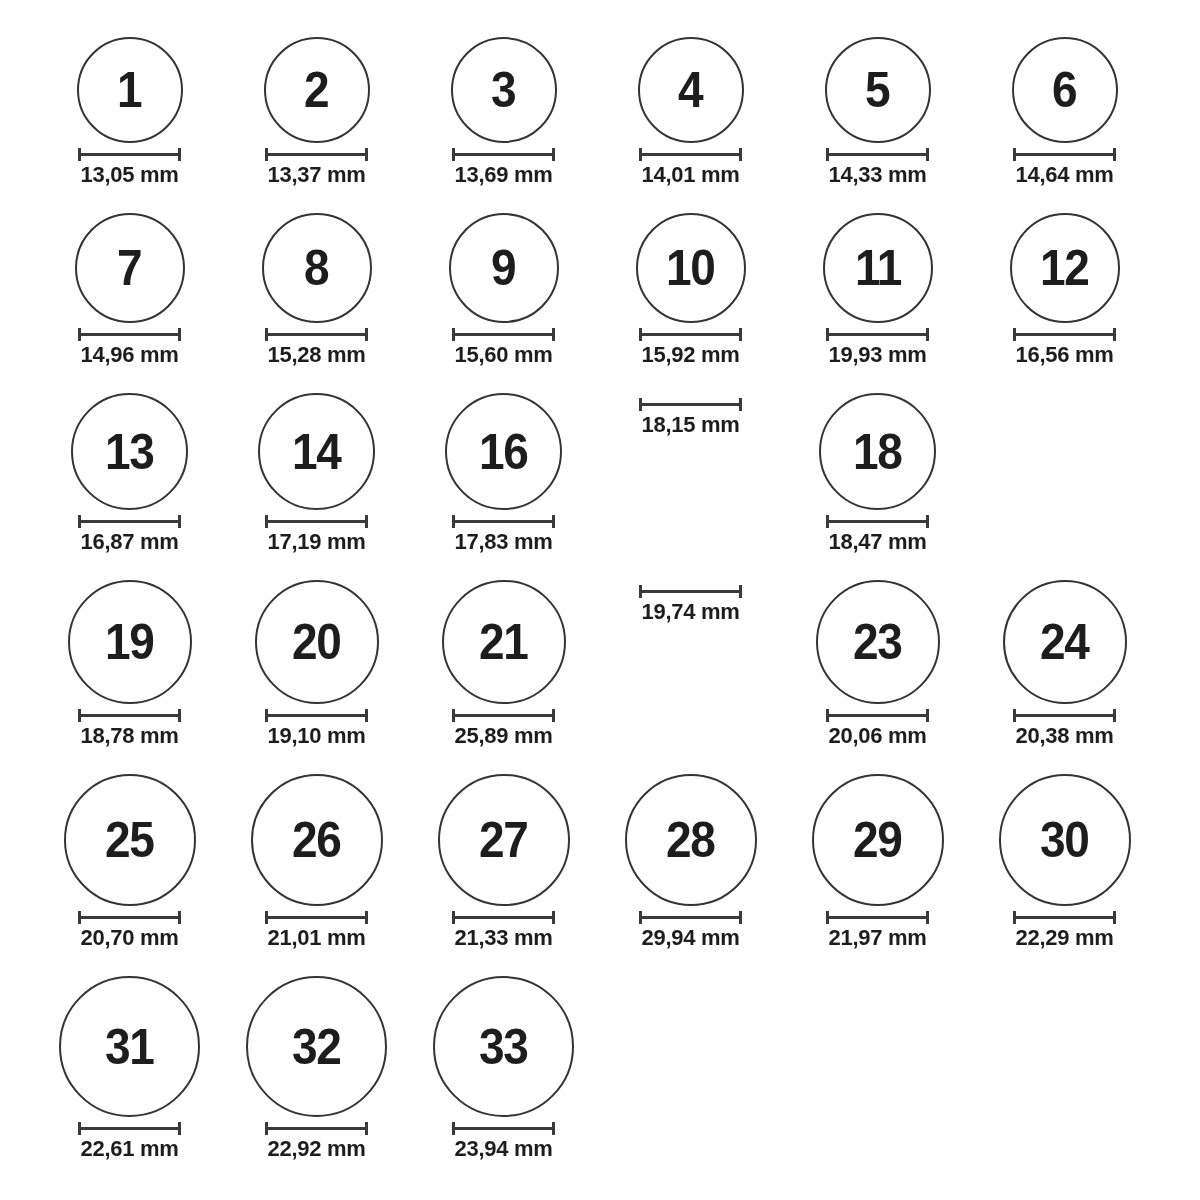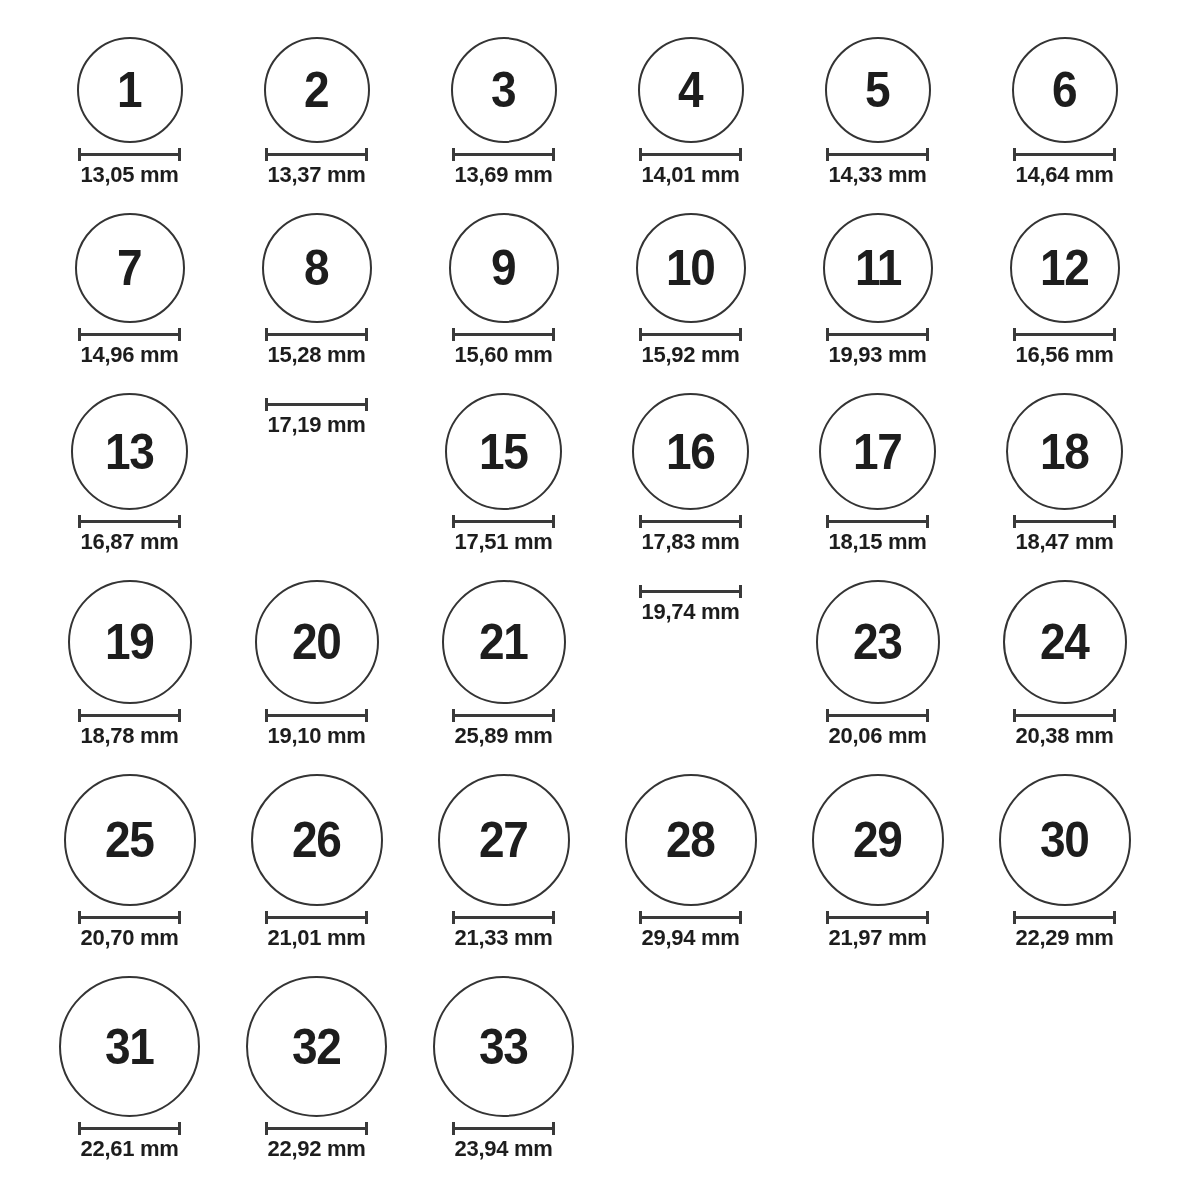--- a/index.html
+++ b/index.html
@@ -157,41 +157,34 @@
     </div>
     <div class="row row-2">
       <div class="cell">
     <div class="circle">
       <span class="num">13</span>
     </div>
     <div class="measure"></div>
     <div class="label">16,87 mm</div>
   </div>
       <div class="cell">
+    <div class="circle">
+      <span class="num">14</span>
+    </div>
     <div class="measure"></div>
     <div class="label">17,19 mm</div>
   </div>
       <div class="cell">
     <div class="circle">
-      <span class="num">15</span>
-    </div>
-    <div class="measure"></div>
-    <div class="label">17,51 mm</div>
-  </div>
-      <div class="cell">
-    <div class="circle">
       <span class="num">16</span>
     </div>
     <div class="measure"></div>
     <div class="label">17,83 mm</div>
   </div>
       <div class="cell">
-    <div class="circle">
-      <span class="num">17</span>
-    </div>
     <div class="measure"></div>
     <div class="label">18,15 mm</div>
   </div>
       <div class="cell">
     <div class="circle">
       <span class="num">18</span>
     </div>
     <div class="measure"></div>
     <div class="label">18,47 mm</div>
   </div>

